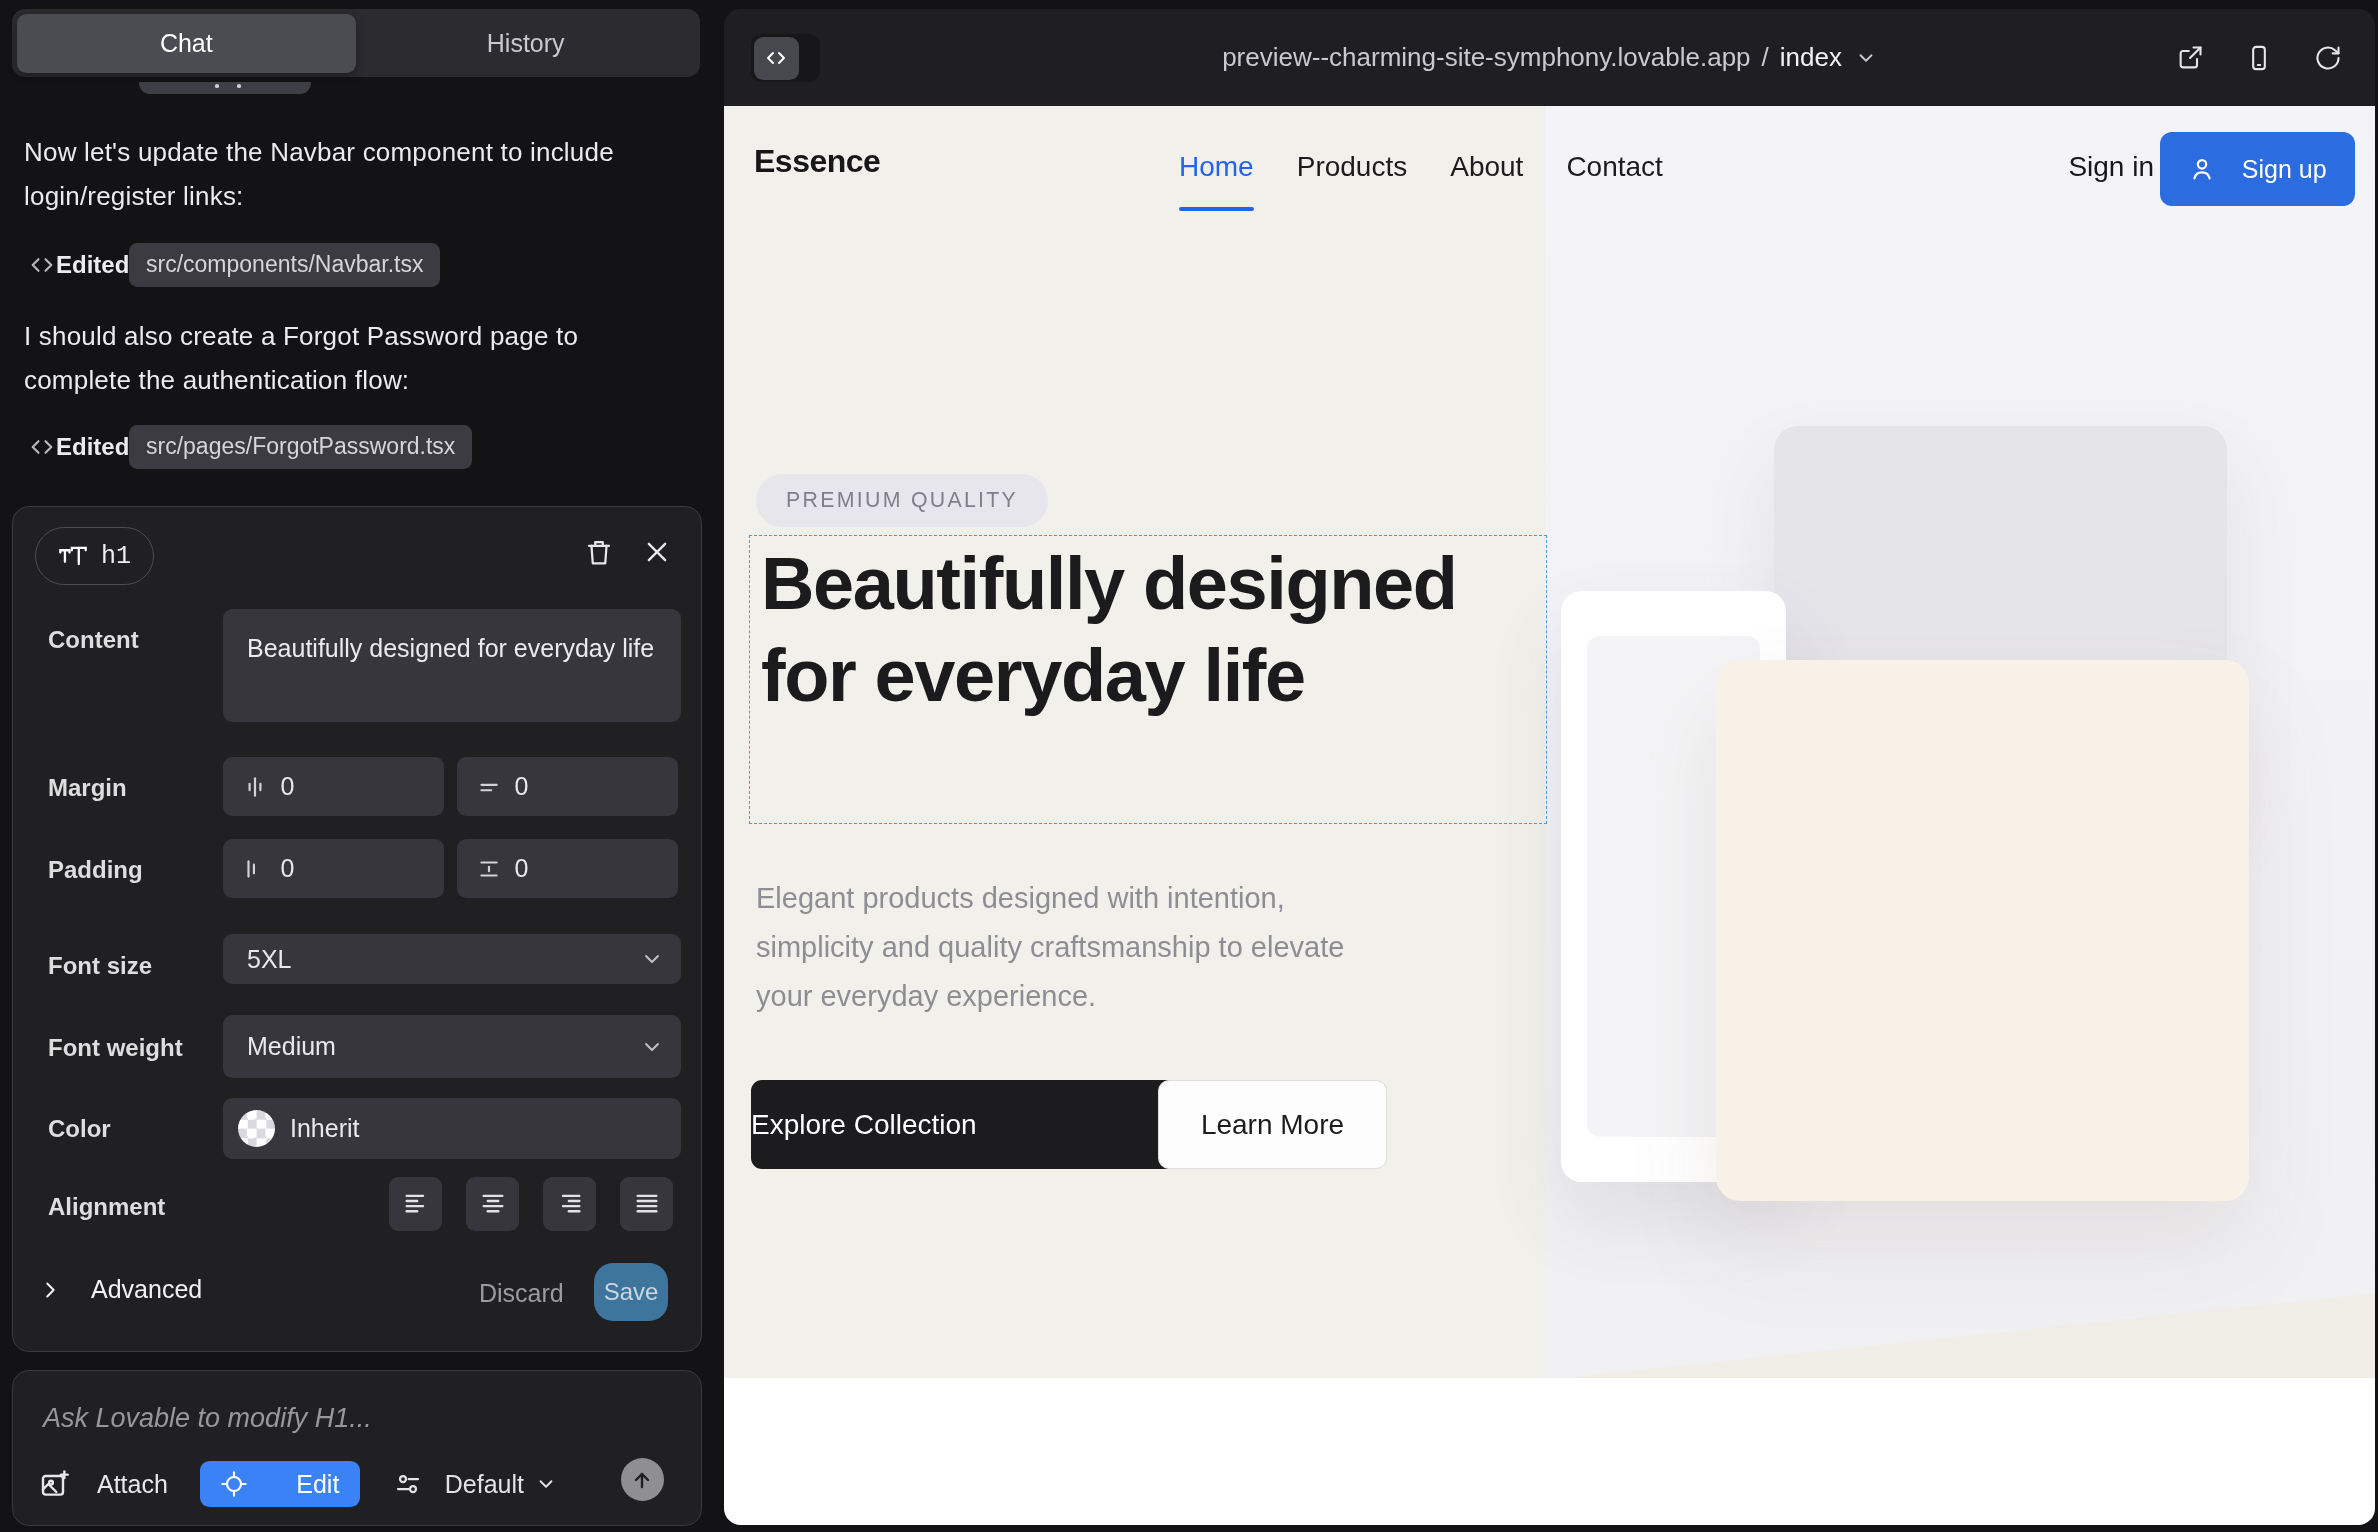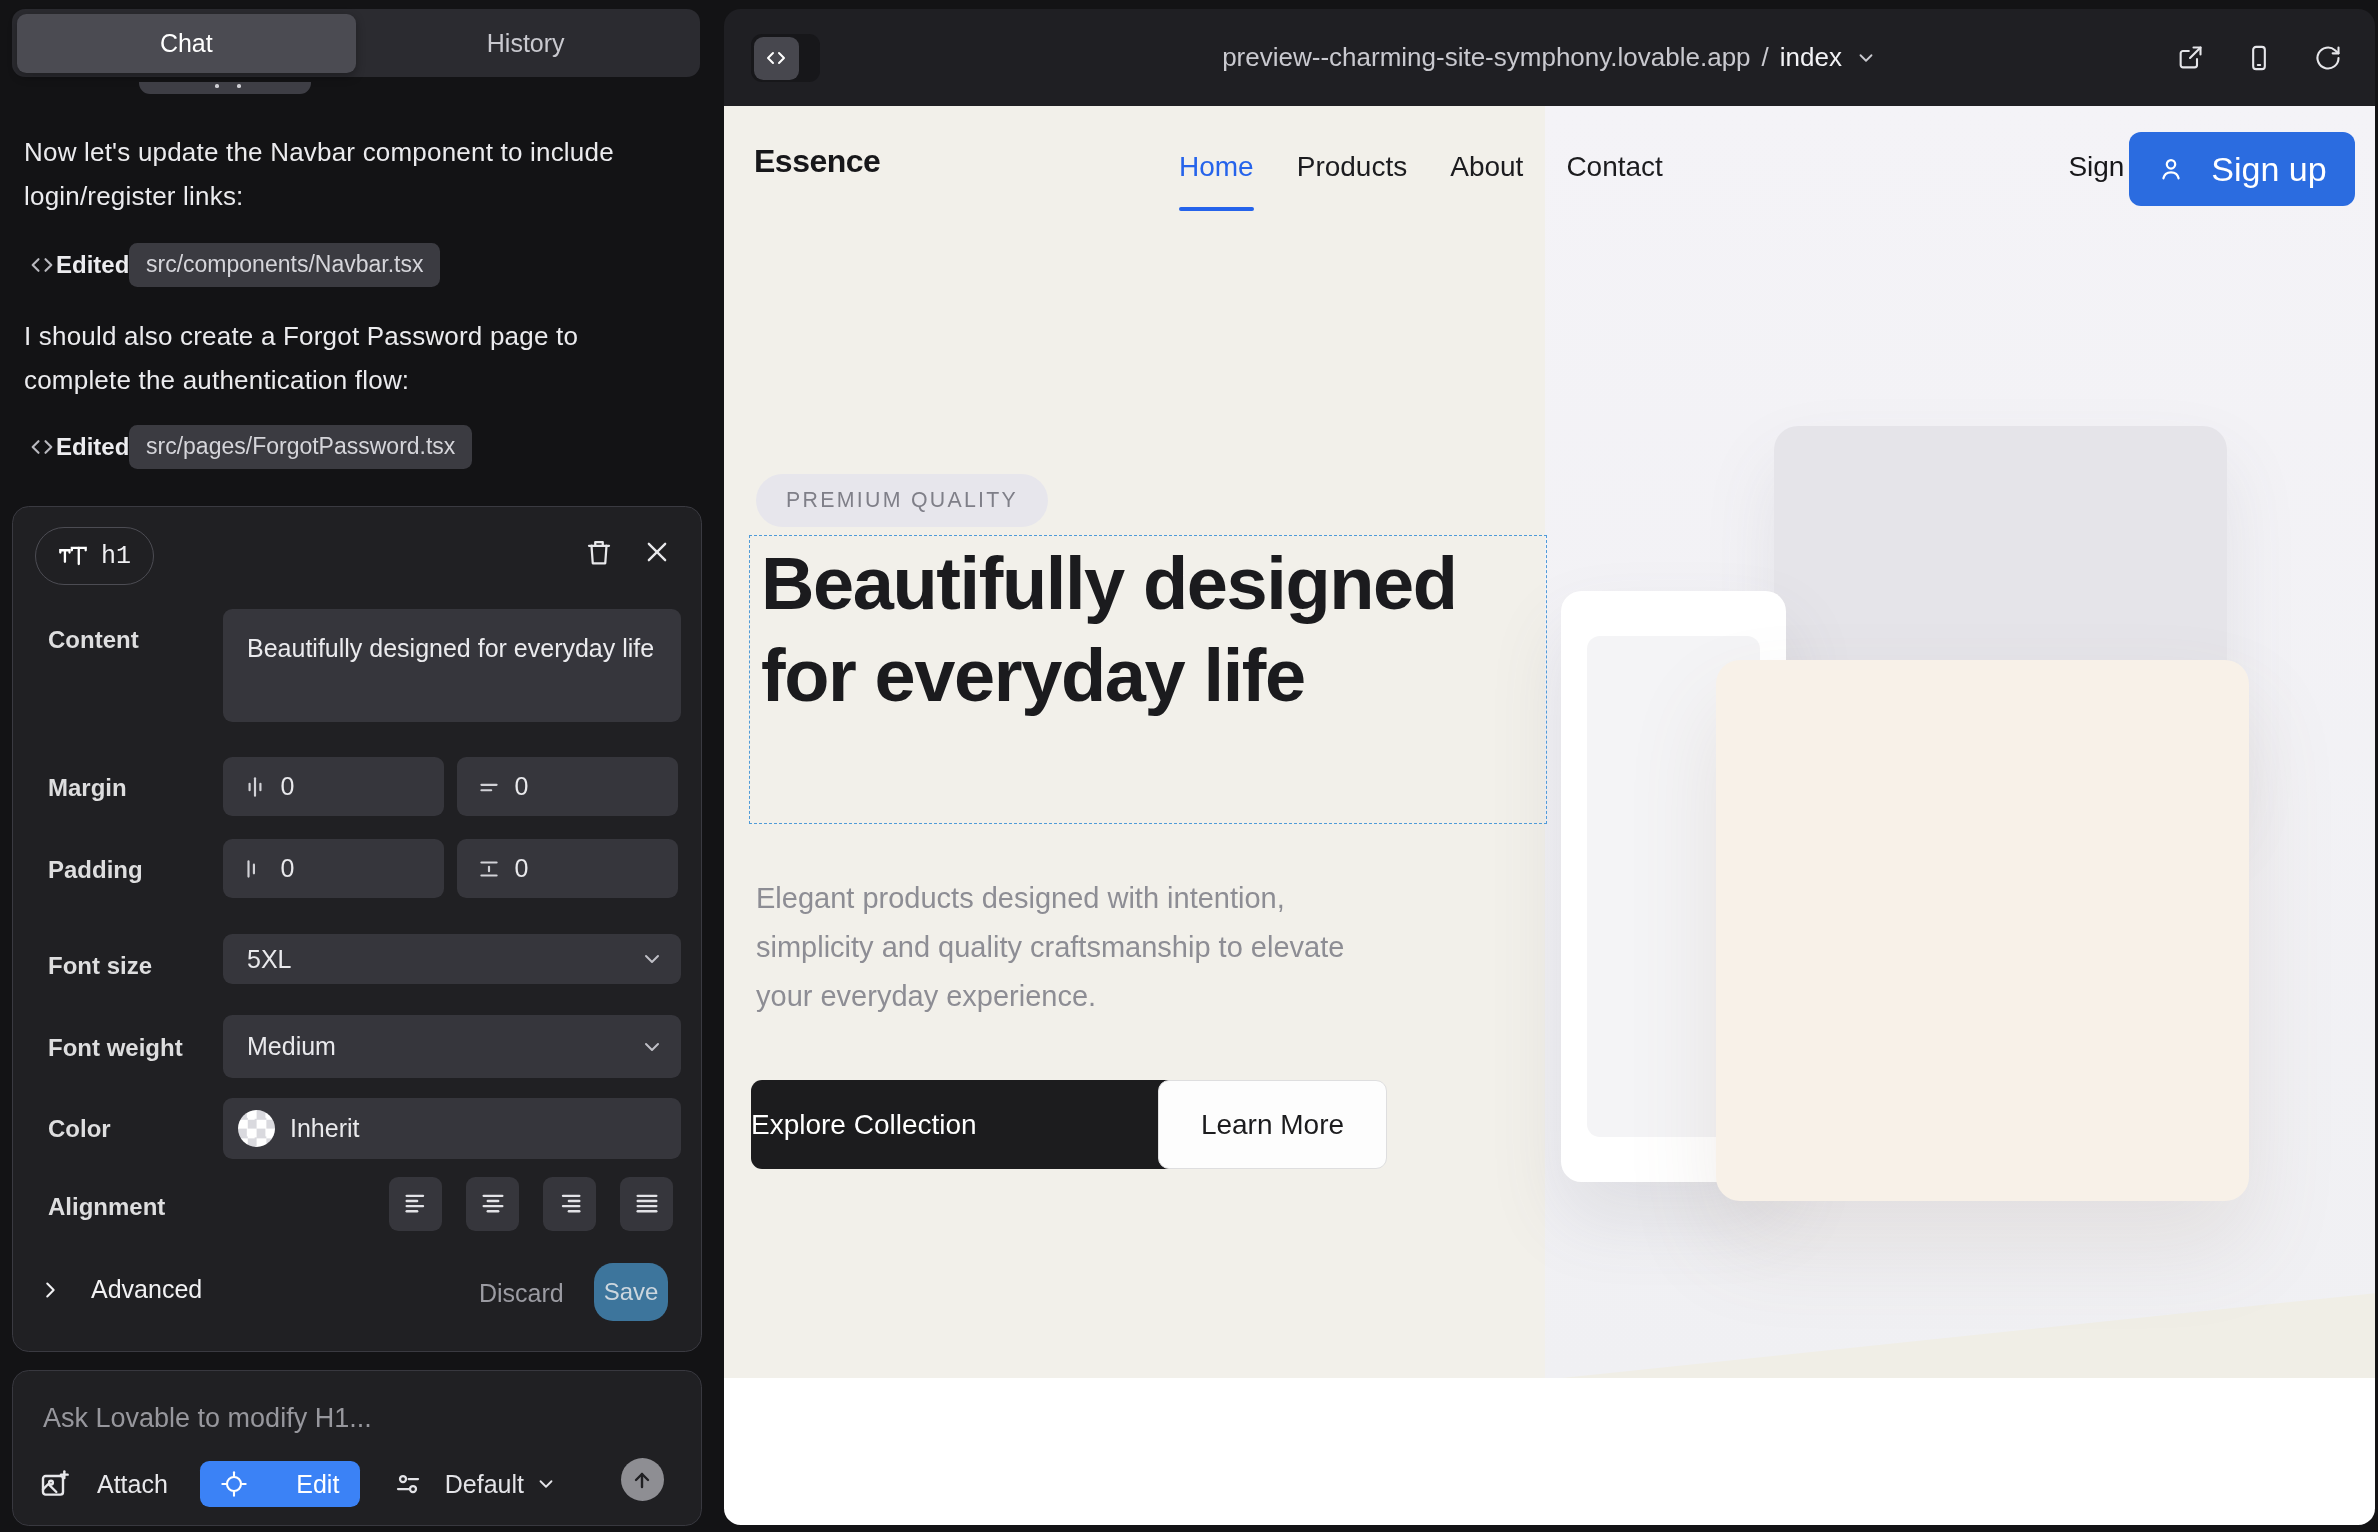--- a/index.html
+++ b/index.html
@@ -36,21 +36,21 @@
   .content-box { left:210px; top:102px; width:458px; height:113px; align-items:flex-start; padding:20.4px 24px; font-size:25px; line-height:38px; color:#ebebee; }
   .swatch { width:37px; height:37px; border-radius:50%; margin:0 15px 0 15px;
             background:repeating-conic-gradient(#ffffff 0% 25%, #d9d9de 0% 50%); background-size:18.6px 18.6px; }
   .align-btn { position:absolute; width:53px; height:54px; background:#36363c; border-radius:9.3px; display:flex; align-items:center; justify-content:center; color:#e3e3e7; cursor:pointer; }
   .adv { position:absolute; left:26px; top:768px; display:flex; align-items:center; gap:15px; color:#f2f2f4; font-size:25px; font-weight:500; cursor:pointer; }
   .discard { position:absolute; left:466px; top:772px; font-size:25px; color:#9b9ba2; cursor:pointer; }
   .save { position:absolute; left:581px; top:756px; width:74px; height:58px; background:#3d759c; border-radius:19px; display:flex; align-items:center; justify-content:center; font-size:24px; color:#ccd6de; cursor:pointer; }
 
   
   .composer { position:absolute; left:12px; top:1370px; width:690px; height:156px; background:#202023; border:0.9px solid #38383f; border-radius:16.7px; }
-  .composer .ph { position:absolute; left:30px; top:32px; font-size:27px; color:#97979d; }
+  .composer .ph { position:absolute; left:30px; top:32px; font-size:27px; color:#97979d;font-style:italic; }
   .composer .row { position:absolute; left:26px; right:20.4px; top:89px; height:48px; display:flex; align-items:center; }
   .attach { display:flex; align-items:center; gap:13px; color:#e8e8eb; font-size:25px; cursor:pointer; }
   .edit-pill { margin-left:32px; height:46px; background:#3b82f6; border-radius:9.3px; display:flex; align-items:center; gap:24px; padding:0 20.4px; color:#fff; font-size:25px; cursor:pointer; }
   .default-group { margin-left:33px; display:flex; align-items:center; gap:11px; color:#e3e3e7; font-size:25px; cursor:pointer; }
   .send { position:absolute; right:16.7px; top:-1.9px; width:43px; height:43px; border-radius:50%; background:#8e8e93; color:#1f1f22; display:flex; align-items:center; justify-content:center; cursor:pointer; }
 
   
   .pane { position:absolute; left:724px; top:9.3px; width:1651px; height:1516px; background:#1f1f23; border-radius:16.7px; overflow:hidden; }
   .pv-toolbar { position:absolute; left:0; top:0; right:0; height:97px; }
   .code-toggle { position:absolute; left:27px; top:25px; width:69px; height:48px; background:#17171a; border-radius:11px; display:flex; align-items:center; cursor:pointer; }
@@ -66,21 +66,21 @@
   .hero-right { position:absolute; left:821px; right:0; top:0; bottom:0; background:linear-gradient(180deg,#f4f3f7 0%,#f0f0f3 100%); }
   .wedge { position:absolute; right:0; bottom:0; width:816px; height:85px; background:#f0eee6; clip-path:polygon(0 100%,100% 0,100% 100%); }
 
   .site-nav { position:absolute; left:0; right:0; top:0; height:130px; }
   .brand { position:absolute; left:30px; top:37px; font-size:32px; font-weight:700; letter-spacing:-0.5px; color:#17171a; }
   .nav-links { position:absolute; left:455px; top:45px; display:flex; gap:43px; font-size:28px; color:#1c1c1f; }
   .nav-link { cursor:pointer; position:relative; }
   .nav-link.active { color:#2563eb; }
   .nav-link.active::after { content:""; position:absolute; left:0; right:0; bottom:-28px; height:4.6px; background:#2563eb; border-radius:1.9px; }
   .signin { position:absolute; right:221px; top:45px; font-size:28px; color:#17171a; cursor:pointer; }
-  .signup { position:absolute; right:20.4px; top:26px; height:74px; background:#2b6ce0; border-radius:12px; display:flex; align-items:center; gap:13px; padding:0 28px; color:#fff; font-size:34px; cursor:pointer;justify-content:space-between; }
+  .signup { position:absolute; right:20.4px; top:26px; height:74px; background:#2b6ce0; border-radius:12px; display:flex; align-items:center; gap:13px; padding:0 28px; color:#fff; font-size:25px; cursor:pointer;justify-content:space-between; }
 
   .badge { position:absolute; left:32px; top:368px; height:53px; background:#e7e6ec; border-radius:927px; display:flex; align-items:center; padding:0 30px; font-size:21.3px; letter-spacing:2.3px; color:#7f7f88; }
   .selection { position:absolute; left:25px; top:429px; width:798px; height:289px; border:1.9px dashed #4f9bd8; }
   .hero-h1 { position:absolute; left:11px; top:1.9px; font-size:74px; line-height:92px; font-weight:600; letter-spacing:-1.4px; color:#1b1b1e; width:761px; }
   .hero-p { position:absolute; left:32px; top:768px; width:612px; font-size:29px; line-height:49px; color:#8d8d94; }
   .cta-primary { position:absolute; left:27px; top:974px; width:447px; height:89px; background:#1c1c1e; border-radius:11px; display:flex; align-items:center; justify-content:space-between; gap:20.4px; color:#fff; font-size:28px; cursor:pointer; }
   .cta-secondary { position:absolute; left:434px; top:974px; width:229px; height:89px; background:#fdfdfd; border:1.9px solid #dededf; border-radius:11px; display:flex; align-items:center; justify-content:center; color:#1c1c1e; font-size:28px; cursor:pointer; }
 
   .card-gray { position:absolute; left:1050px; top:320px; width:453px; height:380px; background:#e5e4e9; border-radius:24px; box-shadow:0 37px 74px rgba(90,90,110,.10); }
   .card-white { position:absolute; left:837px; top:485px; width:225px; height:591px; background:#ffffff; border-radius:20.4px; box-shadow:0 37px 74px rgba(90,90,110,.12); }

